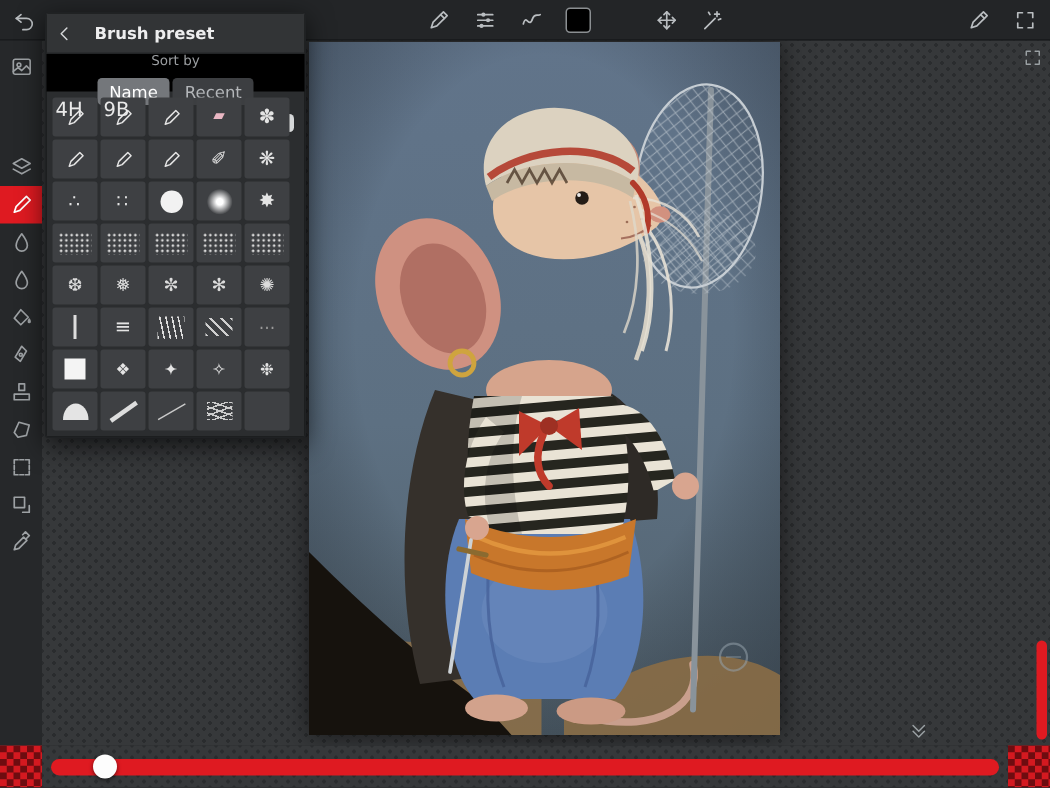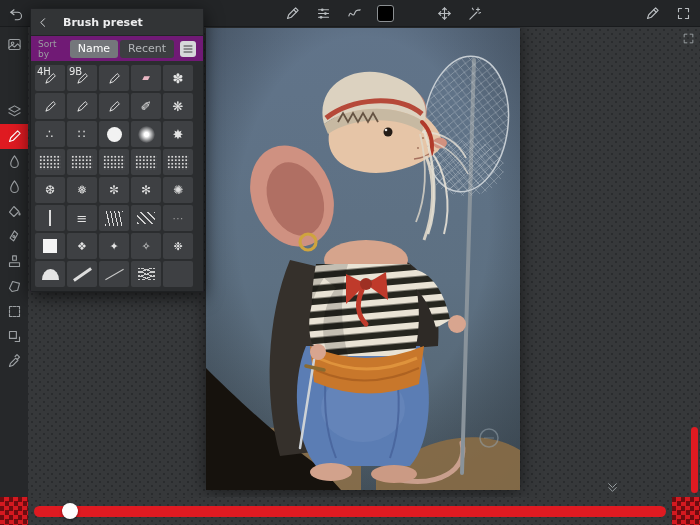--- a/index.html
+++ b/index.html
@@ -44,35 +44,35 @@
     background-image:radial-gradient(#2a2c2e 1.1px,transparent 1.3px),radial-gradient(#2a2c2e 1.1px,transparent 1.3px);
     background-size:8px 8px;background-position:0 0,4px 4px;}
   .hscroll{position:absolute;left:34px;right:34px;top:9px;height:11px;border-radius:6px;background:var(--accent);cursor:pointer;}
   .hknob{position:absolute;left:62px;top:6px;width:16px;height:16px;border-radius:50%;background:#fdfdfd;box-shadow:0 1px 3px rgba(0,0,0,.55);cursor:grab;z-index:9;}
   .corner{position:absolute;bottom:0;width:28px;height:28px;z-index:9;
     background:repeating-conic-gradient(#d41920 0% 25%, #6e0c10 25% 50%);
     background-size:9px 9px;}
   .corner.left{left:0;}
   .corner.right{right:0;}
   
-  .panel{position:absolute;left:30px;top:8px;width:172px;background:#701a75;border:1px solid #1f2123;border-radius:2px;box-shadow:0 5px 18px rgba(0,0,0,.65);z-index:60;}
+  .panel{position:absolute;left:30px;top:8px;width:172px;background:#000000;border:1px solid #1f2123;border-radius:2px;box-shadow:0 5px 18px rgba(0,0,0,.65);z-index:60;}
   .panel-header{height:26px;display:flex;align-items:center;background:#323436;border-bottom:1px solid #222426;}
   .back-btn{width:24px;height:26px;display:flex;align-items:center;justify-content:center;color:#d6d8da;cursor:pointer;}
   .back-btn svg{width:13px;height:13px;}
   .panel-title{font-size:11px;font-weight:bold;color:#ededee;margin-left:8px;}
-  .sort-row{height:25px;display:flex;align-items:center;padding:0 7px;gap:6px;}
+  .sort-row{height:25px;display:flex;align-items:center;padding:0 7px;gap:6px;flex-direction:column;}
   .sort-label{font-size:9px;color:#9b9ea1;}
   .segwrap{display:flex;gap:2px;}
   .seg{font-size:11px;padding:2.5px 8px;background:#3c3e41;color:#b3b6b9;border-radius:3px;cursor:pointer;}
   .seg.on{background:#74777b;color:#fff;}
   .list-btn{margin-left:auto;width:20px;height:16px;background:#d6d8d9;border-radius:3px;color:#2c2e30;display:flex;align-items:center;justify-content:center;cursor:pointer;}
   .list-btn svg{width:12px;height:12px;}
   .bgrid{display:grid;grid-template-columns:repeat(5,30px);gap:2px;padding:4px;background:#2b2d2f;}
   .bcell{width:30px;height:26px;background:#3e4043;border-radius:2px;position:relative;display:flex;align-items:center;justify-content:center;overflow:hidden;cursor:pointer;}
-  .blabel{position:absolute;top:1px;left:2px;font-size:10px;color:#eaeaea;}
+  .blabel{position:absolute;top:1px;left:2px;font-size:13px;color:#eaeaea;}
   .bk{color:#e4e4e4;font-size:11px;line-height:1;display:flex;align-items:center;justify-content:center;}
   .bk-pencil svg{width:13px;height:13px;color:#e4e4e4;}
   .bk-eraser{color:#e9b7c3;font-size:10px;}
   .bk-spray,.bk-burst{font-size:13px;}
   .bk-sparkle{font-size:12px;color:#dcdcdc;}
   .bk-dots{font-size:12px;letter-spacing:1px;}
   .bk-circle{width:15px;height:15px;background:#f2f2f2;border-radius:50%;}
   .bk-soft{width:17px;height:17px;border-radius:50%;background:radial-gradient(circle,#ffffff 18%,rgba(255,255,255,0) 72%);}
   .bk-square{width:14px;height:14px;background:#f4f4f4;}
   .bk-line{width:21px;height:3px;background:#ddd;transform:rotate(-35deg);}

